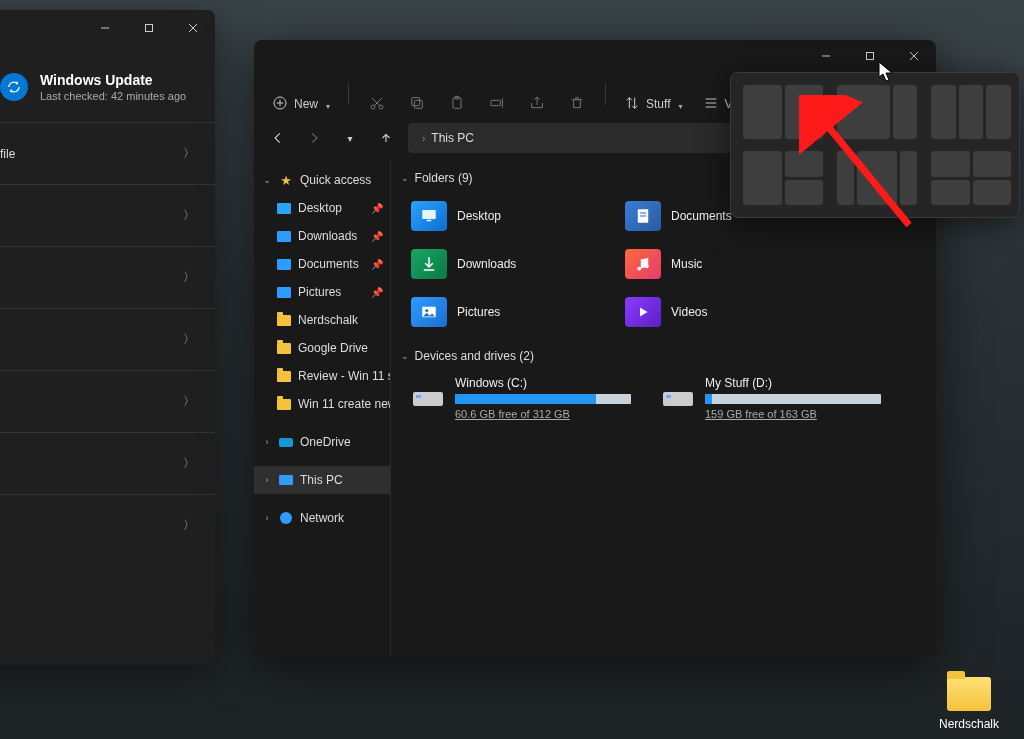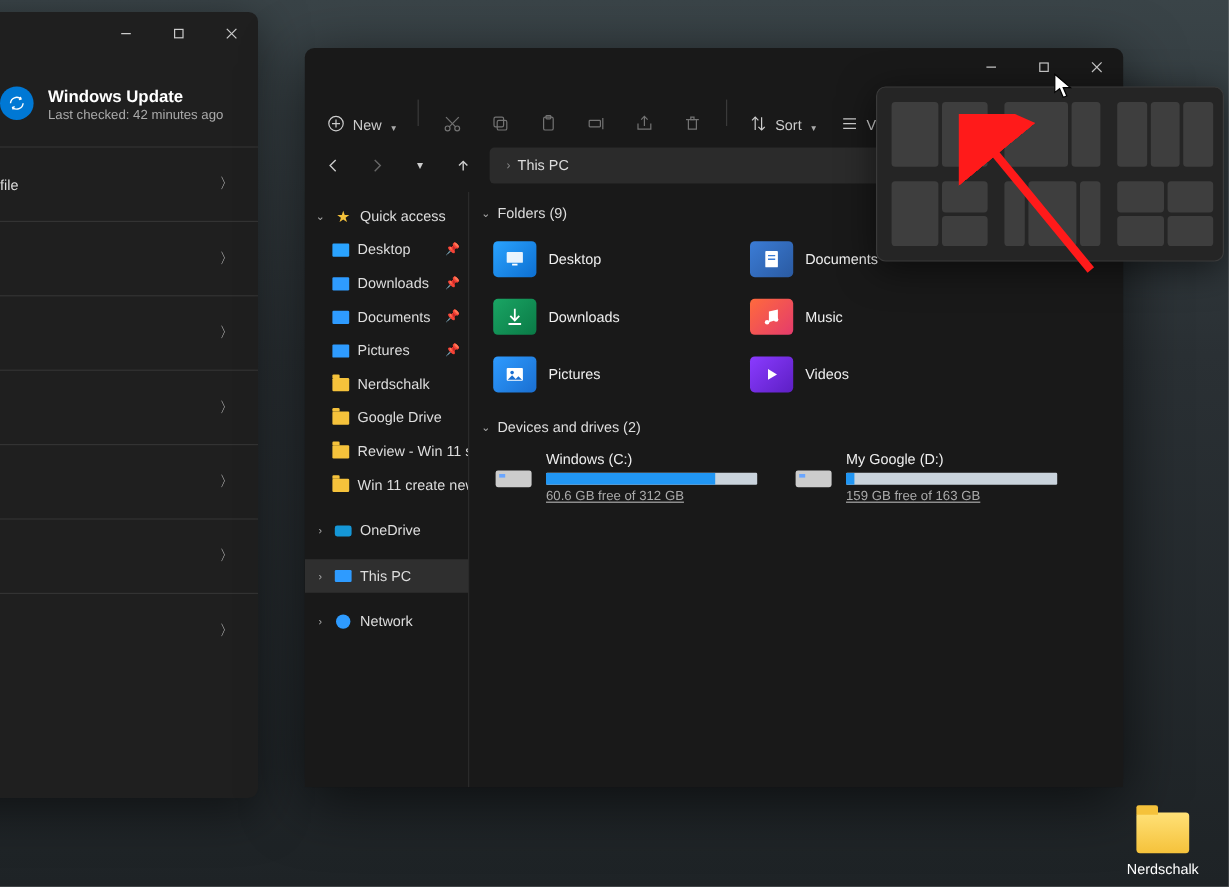--- a/index.html
+++ b/index.html
@@ -22,21 +22,21 @@
   }
   .bg-titlebar {
     height: 36px;
     display: flex;
     justify-content: flex-end;
     align-items: center;
     gap: 0;
   }
   .bg-titlebar div { width: 44px; height: 30px; display:flex; align-items:center; justify-content:center; color:#ccc; }
   .bg-content { padding: 10px 0 0 60px; }
-  .wu-row { display:flex; align-items:flex-start; gap:12px; padding:16px 0 20px; }
+  .wu-row { display:flex; align-items:center; gap:12px; padding:16px 0 20px; }
   .wu-icon { width:28px; height:28px; border-radius:50%; background:#0078d4; display:flex; align-items:center; justify-content:center; }
   .wu-icon svg { width:14px; height:14px; }
   .wu-title { font-size:14px; font-weight:600; color:#fff; }
   .wu-sub { font-size:11px; color:#aaa; margin-top:2px; }
   .segment { height:62px; border-top:1px solid #333; display:flex; align-items:center; justify-content:space-between; padding:0 20px 0 0; color:#ddd; font-size:12px; }
   .chev { color:#bbb; font-size:12px; }
   .seg-text { margin-left: 0; }
 
   
   .explorer {
@@ -350,21 +350,21 @@
         </svg>
       </div>
     <div class="tb-divider"></div>
     <div class="tool">
       <svg viewBox="0 0 24 24" fill="none" stroke="#ccc" stroke-width="1.5">
           <path d="M8 4v16"></path>
           <path d="M4 8l4-4 4 4"></path>
           <path d="M16 20V4"></path>
           <path d="M20 16l-4 4-4-4"></path>
         </svg>
-      <span>Sort</span>
+      <span>Stuff</span>
       <span class="caret">▾</span>
     </div>
     <div class="tool">
       <svg viewBox="0 0 24 24" fill="none" stroke="#ccc" stroke-width="1.5">
           <line x1="4" y1="6" x2="20" y2="6"></line>
           <line x1="4" y1="12" x2="20" y2="12"></line>
           <line x1="4" y1="18" x2="20" y2="18"></line>
         </svg>
       <span>View</span>
       <span class="caret">▾</span>
@@ -586,21 +586,21 @@
                 <div class="fill" style="width:80%"></div>
               </div>
               <div class="drive-free">60.6 GB free of 312 GB</div>
             </div>
           </div>
           <div class="drive">
             <div class="drive-ic">
               <div class="disk"></div>
             </div>
             <div class="drive-body">
-              <div class="drive-name">My Google (D:)</div>
+              <div class="drive-name">My Stuff (D:)</div>
               <div class="drive-bar">
                 <div class="fill" style="width:4%"></div>
               </div>
               <div class="drive-free">159 GB free of 163 GB</div>
             </div>
           </div>
         </div>
     </div>
   </div>
 

